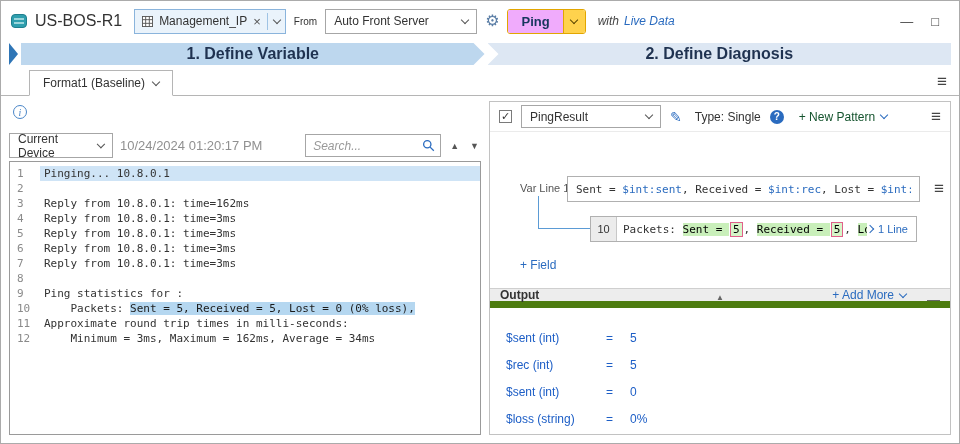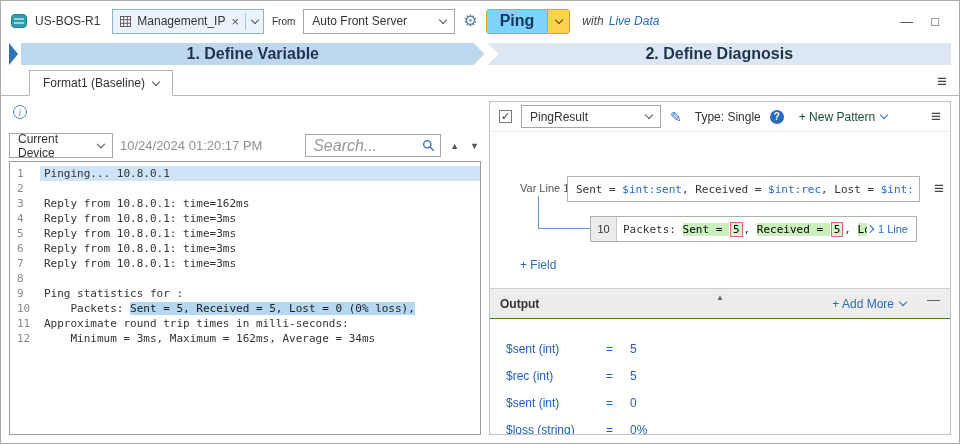--- a/index.html
+++ b/index.html
@@ -2,34 +2,34 @@
 <html><head>
 <meta charset="utf-8">
 <style>
   * { box-sizing: border-box; margin: 0; padding: 0; }
   html,body { width:960px; height:444px; }
   body { font-family:"Liberation Sans", sans-serif; background:#e9e9e9; }
   .window { position:relative; width:960px; height:444px; background:#fff; border:1px solid #ababab; overflow:hidden; }
 
   
   .titlebar { height:40px; display:flex; align-items:center; padding:0 10px; gap:8px; background:#fff; }
-  .device-name { font-size:12px; color:#333; margin-right:4px; }
+  .device-name { font-size:16px; color:#333; margin-right:4px; }
   .var-chip { display:flex; align-items:center; height:25px; border:1px solid #8ab4dc; background:#eaf3fb; padding:0 5px 0 7px; gap:6px; font-size:12px; color:#333; }
   .chip-close { color:#555; font-size:13px; cursor:default; line-height:1; }
   .chip-divider { width:1px; height:17px; background:#9fc3e4; }
   .chev { display:inline-block; width:6px; height:6px; border-right:1.5px solid #555; border-bottom:1.5px solid #555; transform:rotate(45deg); margin-top:-3px; }
   .chev-right { transform:rotate(-45deg); margin-top:0; }
   .chev-blue { border-color:#2a6bbf; }
   .chev-dark { border-color:#5a4500; }
   .plain-label { font-size:10px; color:#333; }
   .select { height:25px; border:1px solid #a6a6a6; background:#fff; display:flex; align-items:center; padding:0 8px; font-size:12px; color:#333; gap:8px; }
   .server-select { width:152px; justify-content:space-between; }
   .gear-icon { font-size:16px; color:#5b7ea6; line-height:1; }
   .ping-group { display:flex; height:25px; border-radius:3px; overflow:hidden; border:1px solid #e2a600; }
-  .ping-main { background:#7dd3fc; border:none; padding:0 13px; font-size:16px; font-weight:bold; color:#17365d; font-family:inherit; cursor:default; }
+  .ping-main { background:#f0abfc; border:none; padding:0 13px; font-size:13px; font-weight:bold; color:#17365d; font-family:inherit; cursor:default; }
   .ping-drop { background:#ffd24d; border:none; border-left:1px solid #e2a600; width:22px; display:flex; align-items:center; justify-content:center; cursor:default; }
   .with-label { font-style:italic; color:#444; font-size:12px; margin-left:4px; }
   .live-data { font-style:italic; color:#2a6bbf; font-size:12px; margin-left:-3px; }
   .tb-spacer { flex:1; }
   .win-ctl { font-size:13px; color:#444; margin-right:10px; }
 
   
   .wizard { display:flex; height:22px; margin:2px 8px 4px; gap:3px; }
   .wizard-lead { width:9px; background:#2e75b6; clip-path:polygon(0 0, 100% 50%, 0 100%); flex:none; }
   .step { flex:1; display:flex; align-items:center; justify-content:center; font-size:16px; font-weight:bold; color:#1f3250; }
@@ -44,21 +44,21 @@
 
   
   .main { position:absolute; top:96px; left:0; right:0; bottom:0; background:#fff; }
   .info-icon { position:absolute; left:12px; top:8px; width:14px; height:14px; border-radius:50%; border:1px solid #4a86c8; color:#4a86c8; font-size:10px; display:flex; align-items:center; justify-content:center; font-style:italic; font-family:"Liberation Serif", serif; }
 
   .left-controls { position:absolute; left:8px; top:36px; width:472px; height:25px; display:flex; align-items:center; gap:7px; }
   .device-select { width:104px; justify-content:space-between; flex:none; }
   .timestamp { font-size:13px; color:#909090; white-space:nowrap; }
   .lc-spacer { flex:1; }
   .search-box { width:136px; height:23px; border:1px solid #a6a6a6; background:#fff; display:flex; align-items:center; padding:0 5px 0 7px; gap:4px; flex:none; }
-  .search-input { border:none; outline:none; flex:1; min-width:0; font-size:16px; font-style:italic; color:#555; font-family:inherit; }
+  .search-input { border:none; outline:none; flex:1; min-width:0; font-size:12px; font-style:italic; color:#555; font-family:inherit; }
   .search-input::placeholder { color:#999; font-style:italic; }
   .tri-btn { font-size:9px; color:#555; padding:0 2px; cursor:default; }
 
   .code-area { position:absolute; left:8px; top:64px; width:472px; bottom:8px; border:1px solid #9a9a9a; background:#fff; overflow:hidden; font-family:"DejaVu Sans Mono", monospace; font-size:11px; padding-top:4px; }
   .code-line { display:flex; height:15px; line-height:15px; white-space:pre; }
   .ln { width:30px; padding-left:7px; color:#8a8a8a; flex:none; }
   .lt { flex:1; color:#1a1a1a; padding-left:4px; }
   .code-line.selected .lt { background:#cfe4f6; }
   .seg { white-space:pre; }
   .seg-selection { background:#b5d7f0; }
@@ -82,21 +82,21 @@
   .seg-var { color:#2a6bbf; }
   .pattern-menu { position:absolute; right:6px; top:48px; }
   .sample-box { position:absolute; left:100px; right:33px; top:84px; height:26px; border:1px solid #b0b0b0; background:#fff; display:flex; align-items:stretch; font-family:"DejaVu Sans Mono", monospace; font-size:11px; overflow:hidden; }
   .sample-num { width:26px; background:#ececec; border-right:1px solid #c8c8c8; display:flex; align-items:center; justify-content:center; color:#333; font-family:"Liberation Sans", sans-serif; font-size:11px; flex:none; }
   .sample-segs { flex:1; overflow:hidden; padding:0 6px; display:flex; align-items:center; white-space:pre; }
   .seg-lit { background:#c9efba; }
   .seg-val { background:#d6f5c8; border:1px solid #e0608a; padding:0 2px; margin:0 1px; }
   .one-line { flex:none; display:flex; align-items:center; gap:5px; padding-right:8px; font-size:11px; color:#2a6bbf; font-family:"Liberation Sans", sans-serif; }
   .add-field { position:absolute; left:30px; top:126px; font-size:12px; color:#2a6bbf; }
 
-  .rp-output-header { flex:none; height:31px; background:#ededed; border-top:1px solid #cfcfcf; border-bottom:1px solid #4d7c0f; display:flex; align-items:center; padding:0 10px; position:relative; font-size:12px; }
+  .rp-output-header { flex:none; height:20px; background:#ededed; border-top:1px solid #cfcfcf; border-bottom:7px solid #4d7c0f; display:flex; align-items:center; padding:0 10px; position:relative; font-size:12px; }
   .output-title { font-weight:bold; color:#333; }
   .collapse-up { position:absolute; left:50%; transform:translateX(-50%); font-size:8px; color:#666; top:4px; }
   .add-more { margin-left:auto; color:#2a6bbf; display:flex; gap:6px; align-items:center; margin-right:34px; font-size:12px; }
   .output-min { position:absolute; right:10px; top:3px; color:#555; font-size:13px; }
   .rp-output-body { flex:1; padding:10px 16px 0; overflow:hidden; }
   .out-row { display:flex; height:27px; align-items:flex-end; color:#1d5ec6; font-size:12px; }
   .out-name { width:100px; flex:none; }
   .out-eq { width:24px; flex:none; }
 </style>
 </head>

